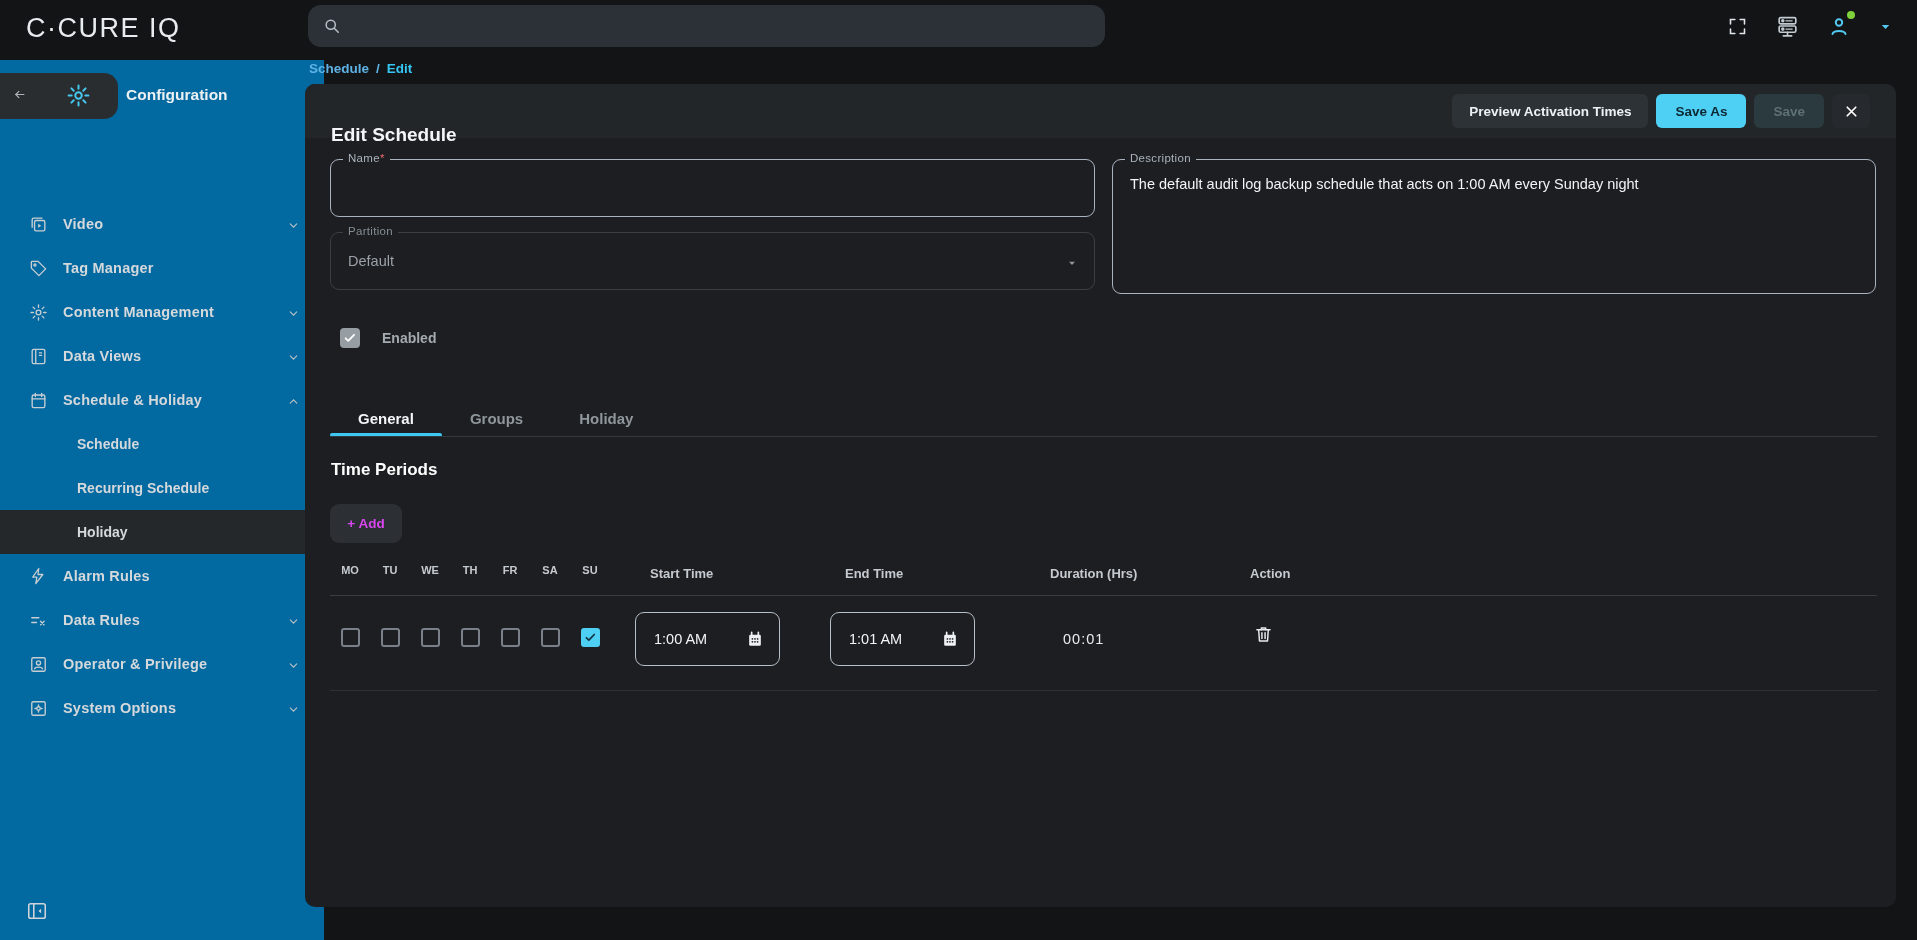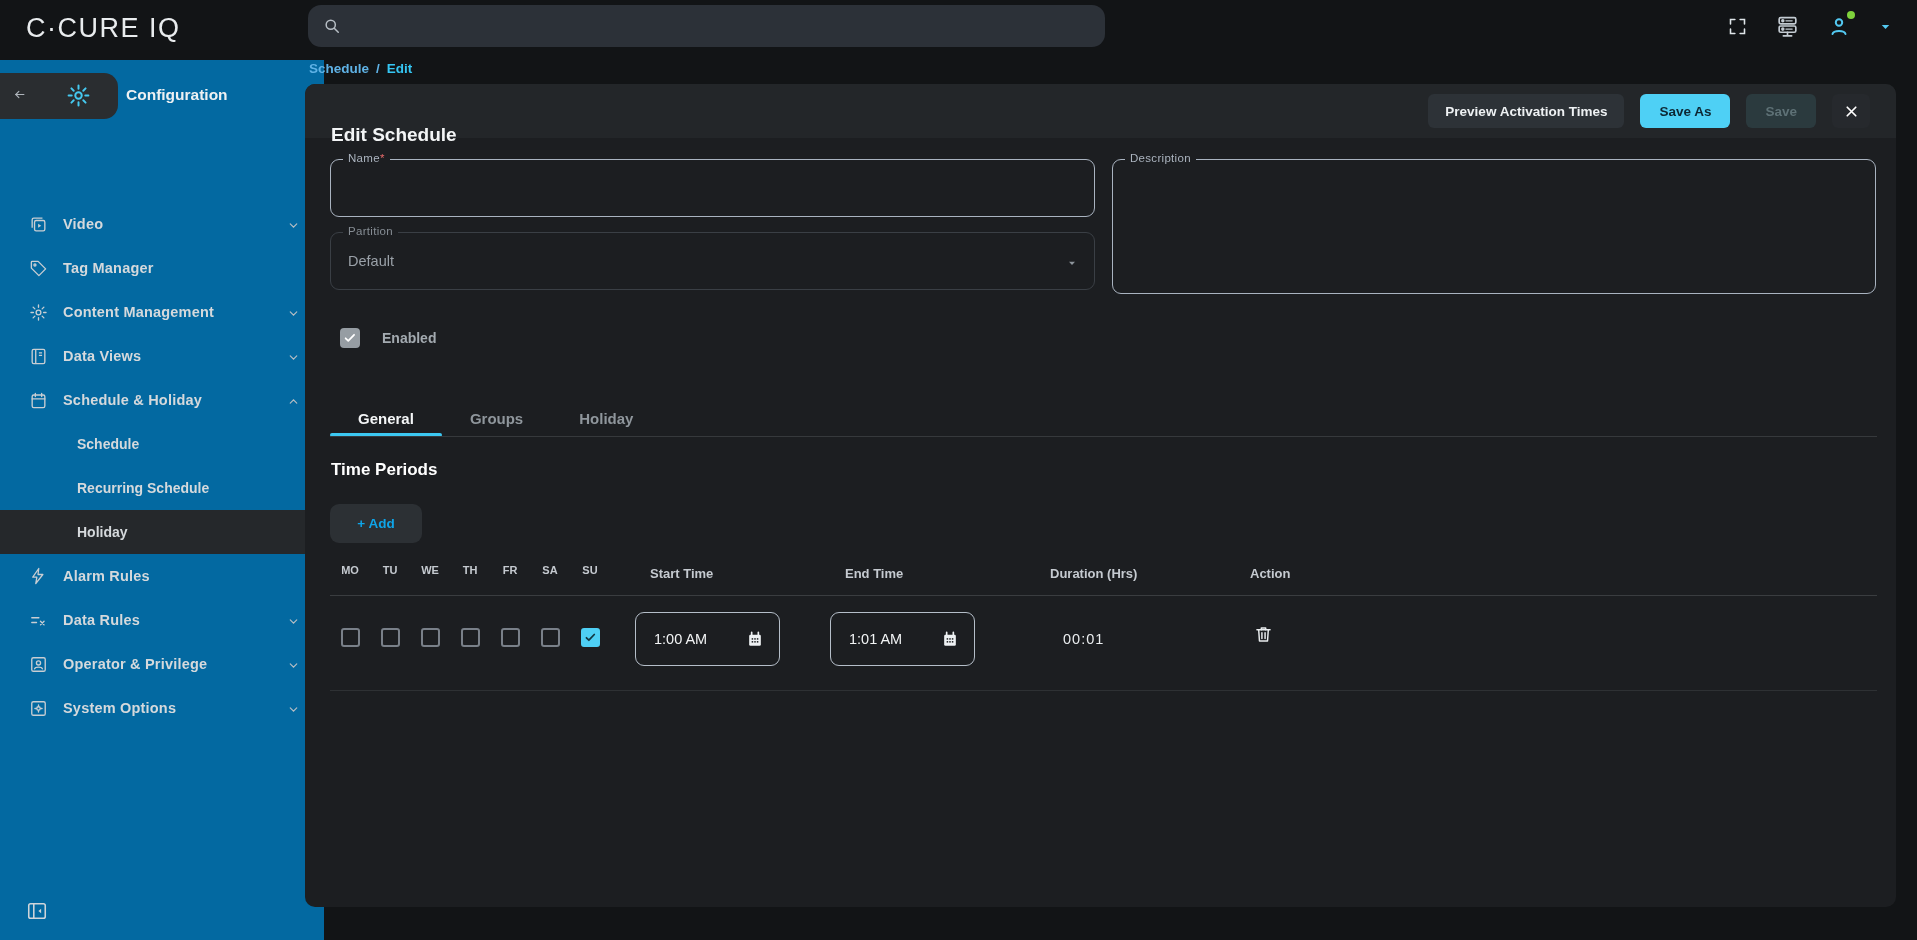--- a/index.html
+++ b/index.html
@@ -46,21 +46,21 @@
   .bc-link { color:#5fb2e6; cursor:pointer; }
   .bc-sep { color:#5fb2e6; margin:0 7px; }
   .bc-current { color:#35c6f3; cursor:pointer; }
 
   
   .card { position:absolute; left:305px; top:84px; width:1591px; height:823px;
           background:#1c1e21; border-radius:10px; }
   .card-header { height:54px; background:#232629; border-radius:10px 10px 0 0;
           display:flex; align-items:center; padding:0 26px; }
   .card-title { font-size:19px; font-weight:bold; color:#f3f5f6;margin-top:48px; }
-  .header-actions { margin-left:auto; display:flex; align-items:center; gap:16px; }
+  .header-actions { margin-left:auto; display:flex; align-items:center; gap:8px; }
   .btn { height:34px; border:none; border-radius:6px; font-family:inherit; font-size:13.5px;
           font-weight:bold; cursor:pointer; }
   .btn-preview { padding:0 17px; background:#2d3237; color:#eef1f3; }
   .btn-saveas  { padding:0 19px; background:#4ed0f5; color:#0d2733; }
   .btn-save    { padding:0 19px; background:#2b3a3e; color:#5e7176; cursor:default; }
   .btn-close   { width:38px; background:#26292d; display:flex; align-items:center; justify-content:center; }
 
   
   .field { position:absolute; border:1.4px solid #a9b3c0; border-radius:9px; }
   .field-label { position:absolute; top:-8px; left:12px; background:#1c1e21; padding:0 5px;
@@ -87,22 +87,22 @@
   .tabs { position:absolute; left:25px; top:315px; display:flex; height:38px; }
   .tab { position:relative; padding:0 28px; display:flex; align-items:center;
           font-size:15px; font-weight:bold; color:#8f969c; cursor:pointer; }
   .tab.active { color:#f4f6f7; }
   .tab.active .tab-underline { position:absolute; left:0; right:0; bottom:0; height:4px;
           background:#3cc8f2; border-radius:2px; }
   .tabs-divider { position:absolute; left:25px; right:19px; top:352px; height:1px; background:#36393c; }
 
   
   .tp-heading { position:absolute; left:26px; top:376px; font-size:17px; font-weight:bold; color:#ffffff; }
-  .btn-add { position:absolute; left:25px; top:420px; width:92px; height:39px; background:#2c3034;
-          border:none; border-radius:9px; color:#0ea5e9; font-size:13.5px; font-weight:bold;
+  .btn-add { position:absolute; left:25px; top:420px; width:72px; height:39px; background:#2c3034;
+          border:none; border-radius:9px; color:#d946ef; font-size:13.5px; font-weight:bold;
           font-family:inherit; cursor:pointer; }
   .days-grid { position:absolute; left:25px; display:flex; }
   .day-cell { width:40px; display:flex; justify-content:center; }
   .th-days { top:480px; }
   .th { position:absolute; top:482px; font-size:13px; font-weight:bold; color:#c5cad0; }
   .th-day { font-size:11px; font-weight:bold; color:#c5cad0; }
   .th-start { left:345px; } .th-end { left:540px; } .th-dur { left:745px; } .th-action { left:945px; }
   .head-divider { position:absolute; left:25px; right:19px; top:511px; height:1px; background:#3a3d40; }
   .row-divider  { position:absolute; left:25px; right:19px; top:606px; height:1px; background:#2e3134; }
 
@@ -352,20 +352,21 @@
       </button>
     </div>
   </div>
 
   <div class="field name-field">
     <span class="field-label"><span>Name</span><span class="req">*</span></span>
   </div>
 
   <div class="field desc-field">
     <span class="field-label">Description</span>
+    <div class="desc-text">The default audit log backup schedule that acts on 1:00 AM every Sunday night</div>
   </div>
 
   <div class="field part-field">
     <span class="field-label">Partition</span>
     <span class="part-value">Default</span>
     <span class="part-caret">
       <svg width="12" height="12" viewBox="0 0 24 24" fill="#8d949b">
           <path d="M6 9.5h12L12 16z"></path>
         </svg>
     </span>

